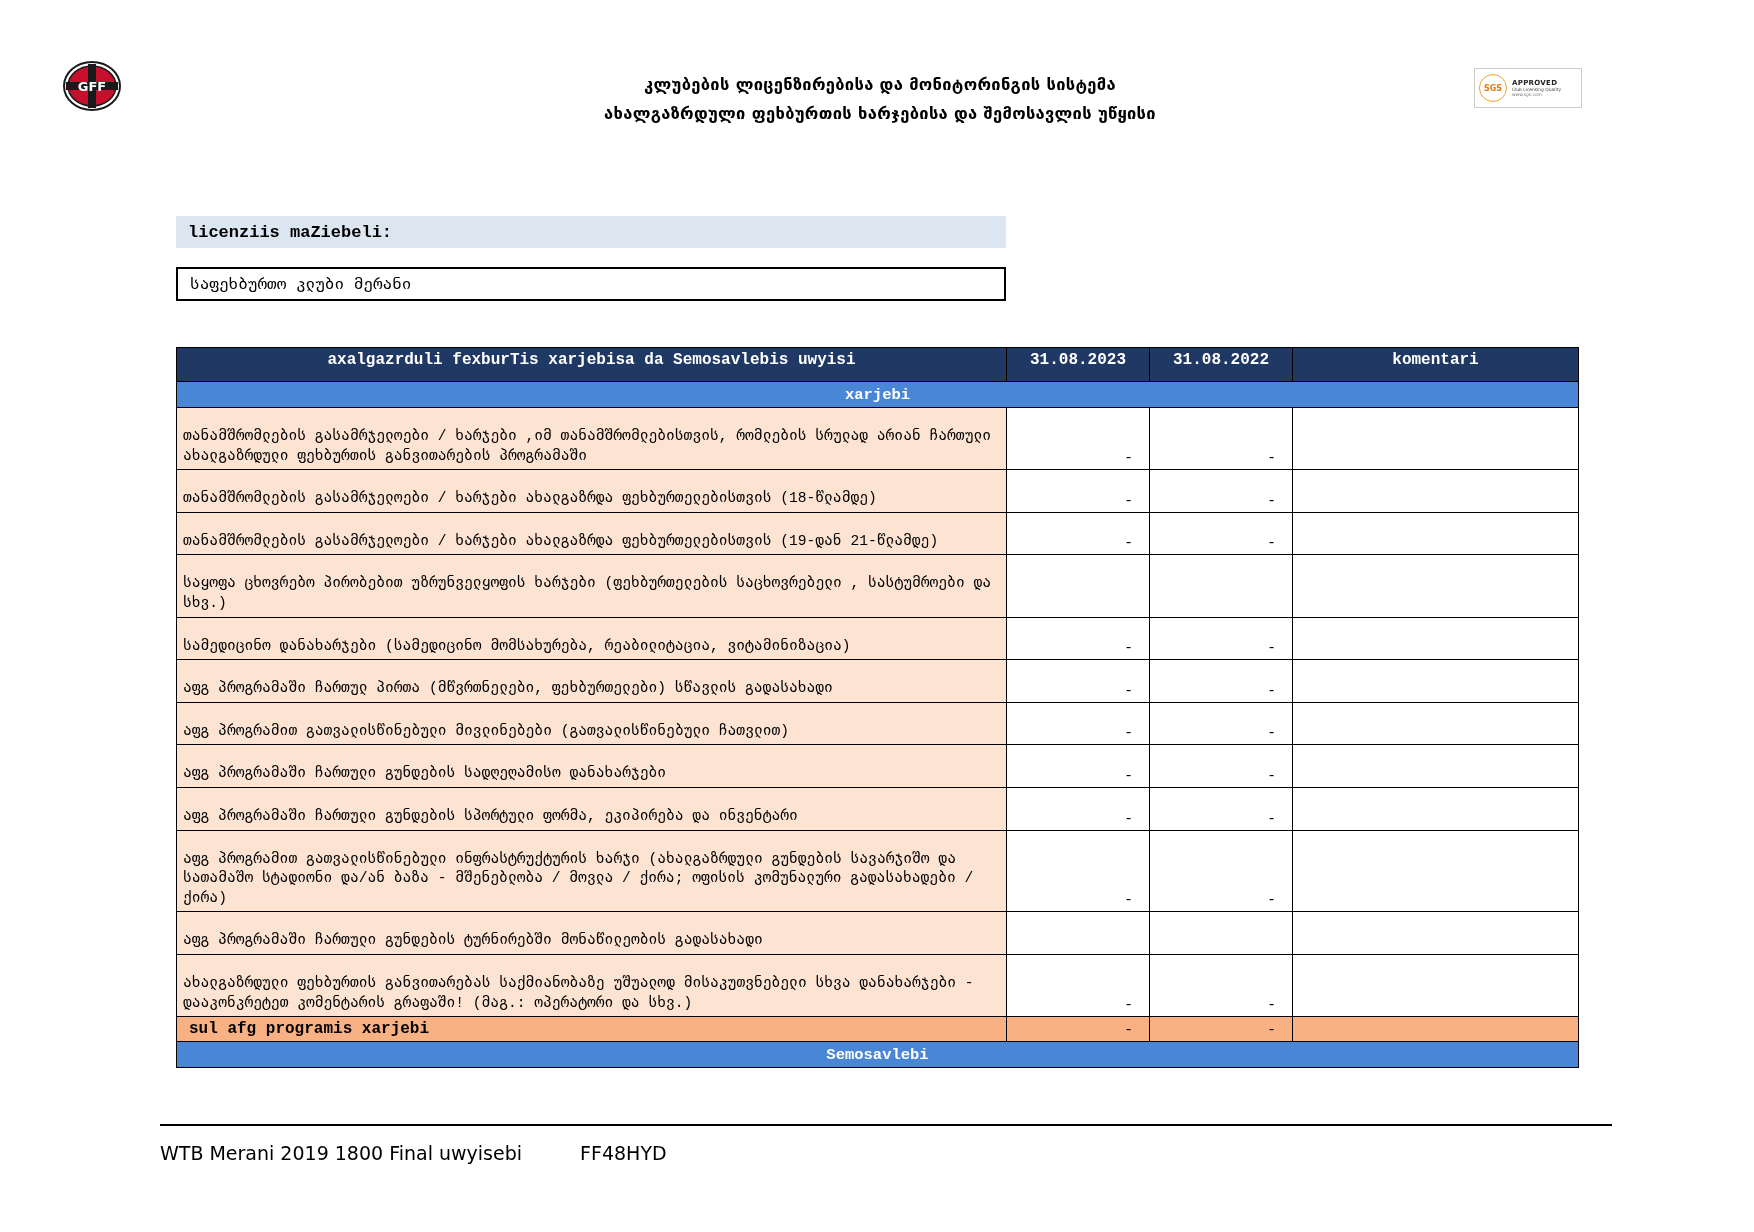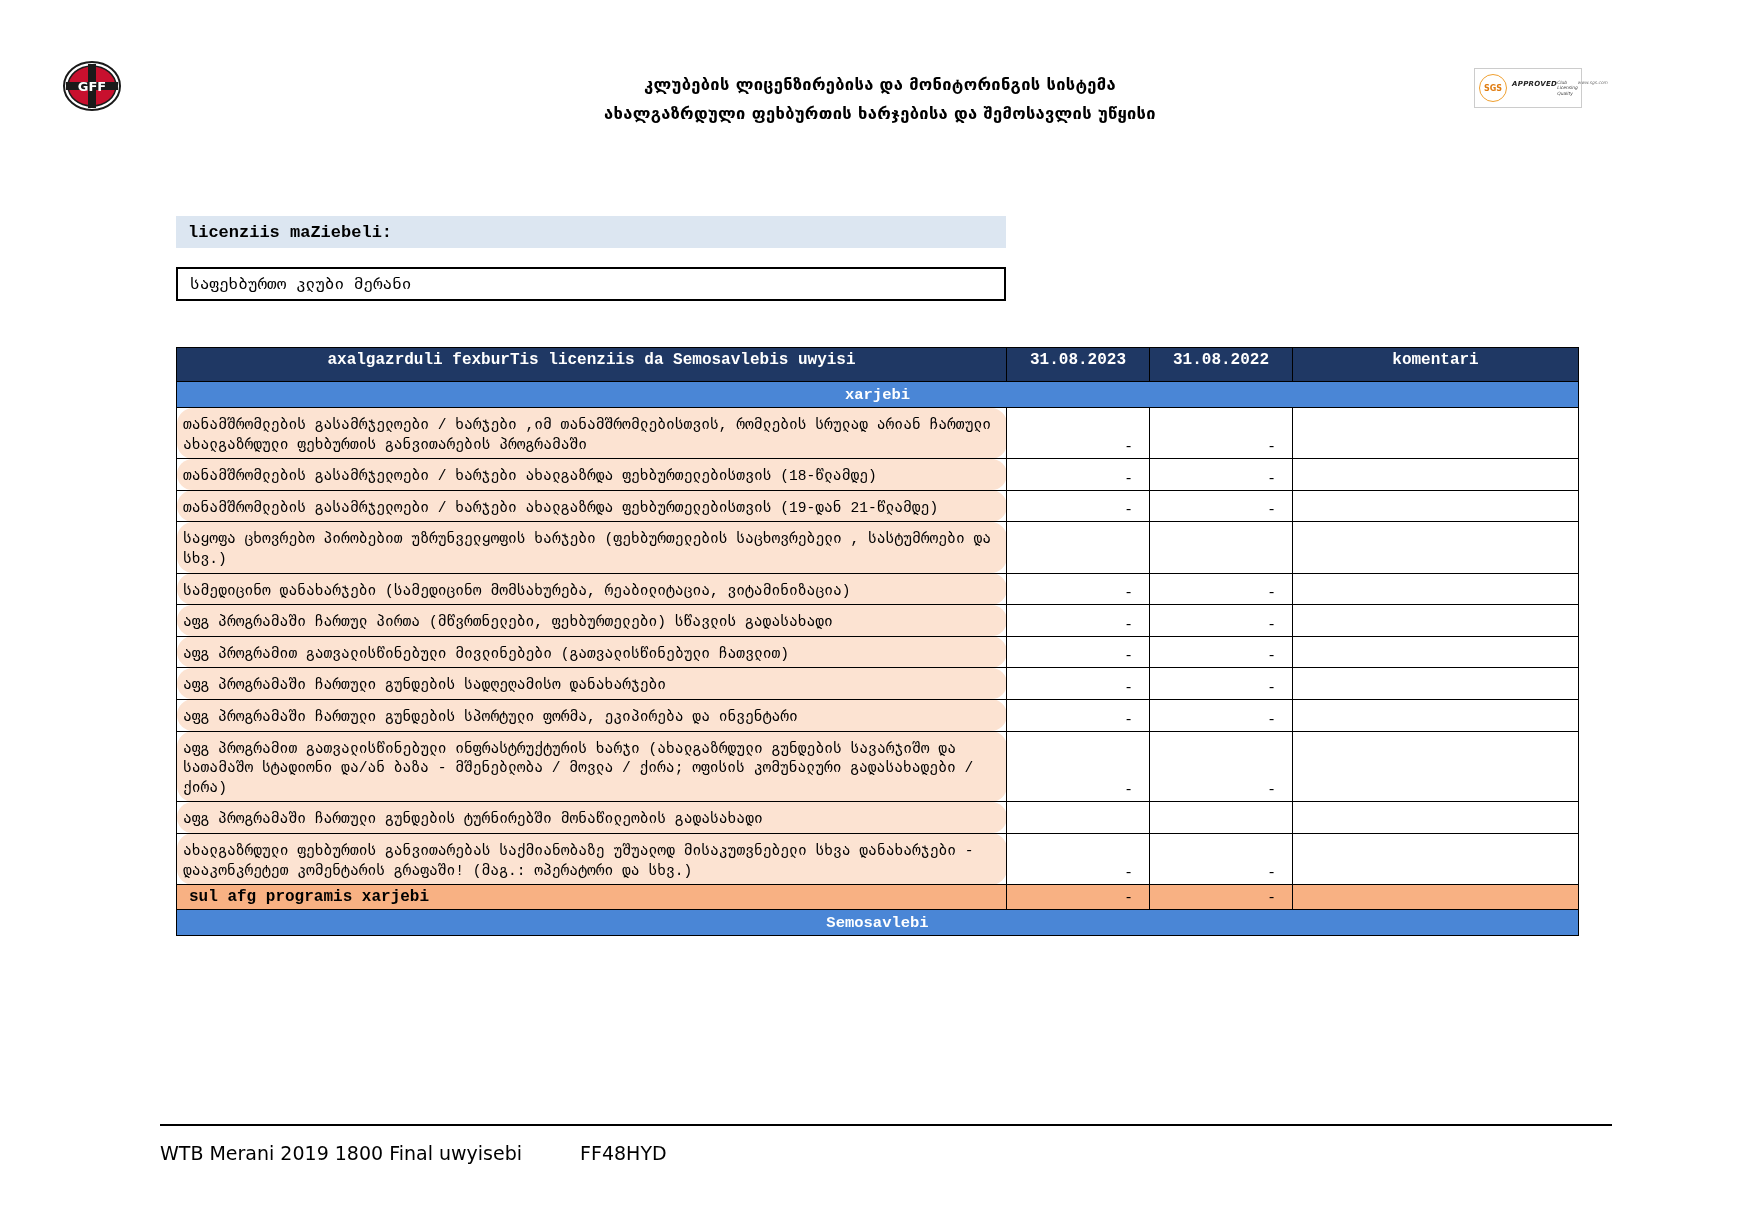--- a/index.html
+++ b/index.html
@@ -76,24 +76,23 @@
     display: flex;
     align-items: center;
     justify-content: center;
     font-size: 8px;
     font-weight: bold;
     color: #e07c10;
     flex: none;
   }
   .sgs-txt {
     display: flex;
-    flex-direction: row;
+    flex-direction: column;
     justify-content: center;
     line-height: 1.15;
-    font-style: italic;
   }
   .sgs-txt .l1 { font-size: 7px; font-weight: bold; color: #222; letter-spacing: .3px;}
   .sgs-txt .l2 { font-size: 4.4px; color: #444; }
   .sgs-txt .l3 { font-size: 4.4px; color: #777; }
 
   
   .sheet {
     position: absolute;
     left: 176px;
     top: 216px;
@@ -169,22 +168,21 @@
     font-size: 15.5px;
     text-align: center;
     height: 26px;
     vertical-align: middle;
   }
   tr.data td.desc {
     background: #fce3d2;
     font-size: 14.6px;
     line-height: 19.6px;
     color: #000;
-    padding: 8px 6px 3px 6px;
-    border-radius: 16px;
+    padding: 19px 6px 3px 6px;
   }
   tr.data td.num {
     background: #ffffff;
     text-align: right;
     vertical-align: bottom;
     padding-right: 16px;
     font-size: 14.5px;
   }
   tr.data td.com {
     background: #ffffff;
@@ -265,21 +263,21 @@
 
     <table class="main">
       <colgroup>
         <col class="c-desc">
           <col class="c-y1">
           <col class="c-y2">
           <col class="c-com">
       </colgroup>
       <thead>
         <tr>
-          <th>axalgazrduli fexburTis licenziis da Semosavlebis uwyisi</th>
+          <th>axalgazrduli fexburTis xarjebisa da Semosavlebis uwyisi</th>
           <th>31.08.2023</th>
           <th>31.08.2022</th>
           <th>komentari</th>
         </tr>
       </thead>
       <tbody>
         <tr class="section">
           <td colspan="4">xarjebi</td>
         </tr>
 

